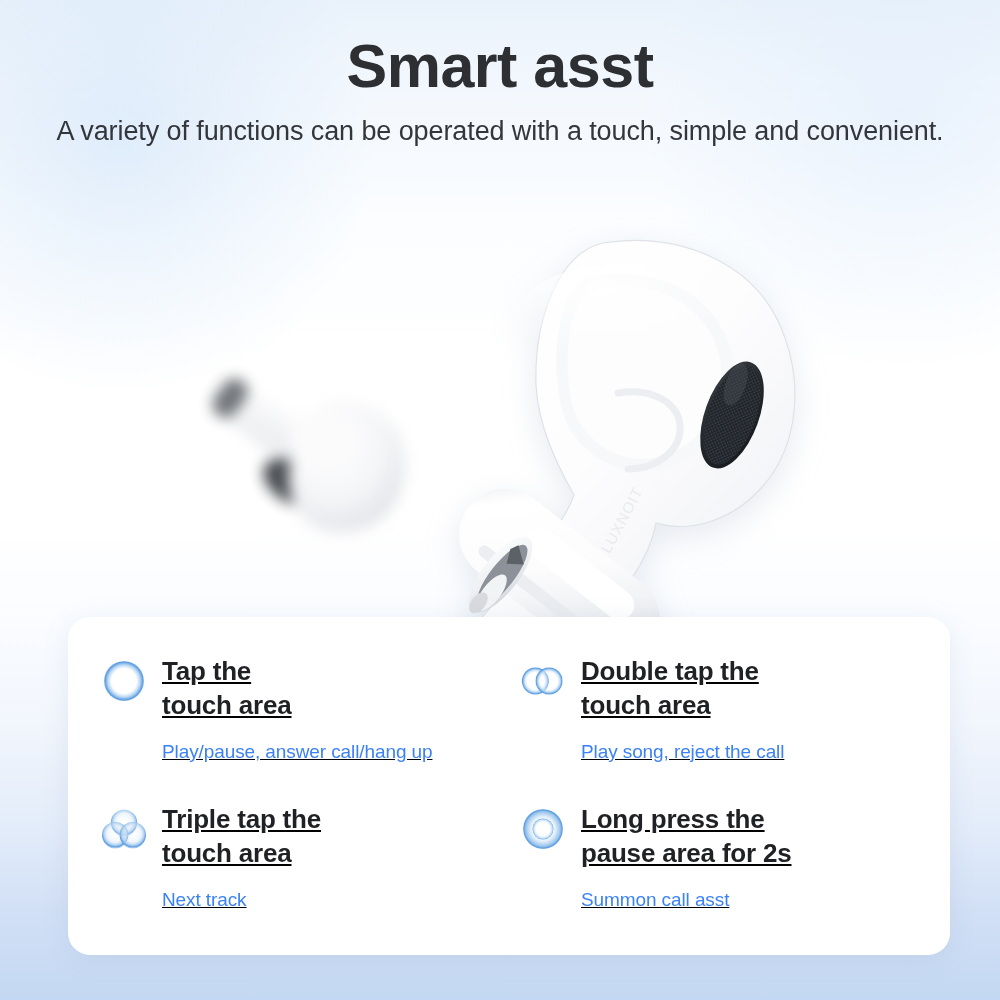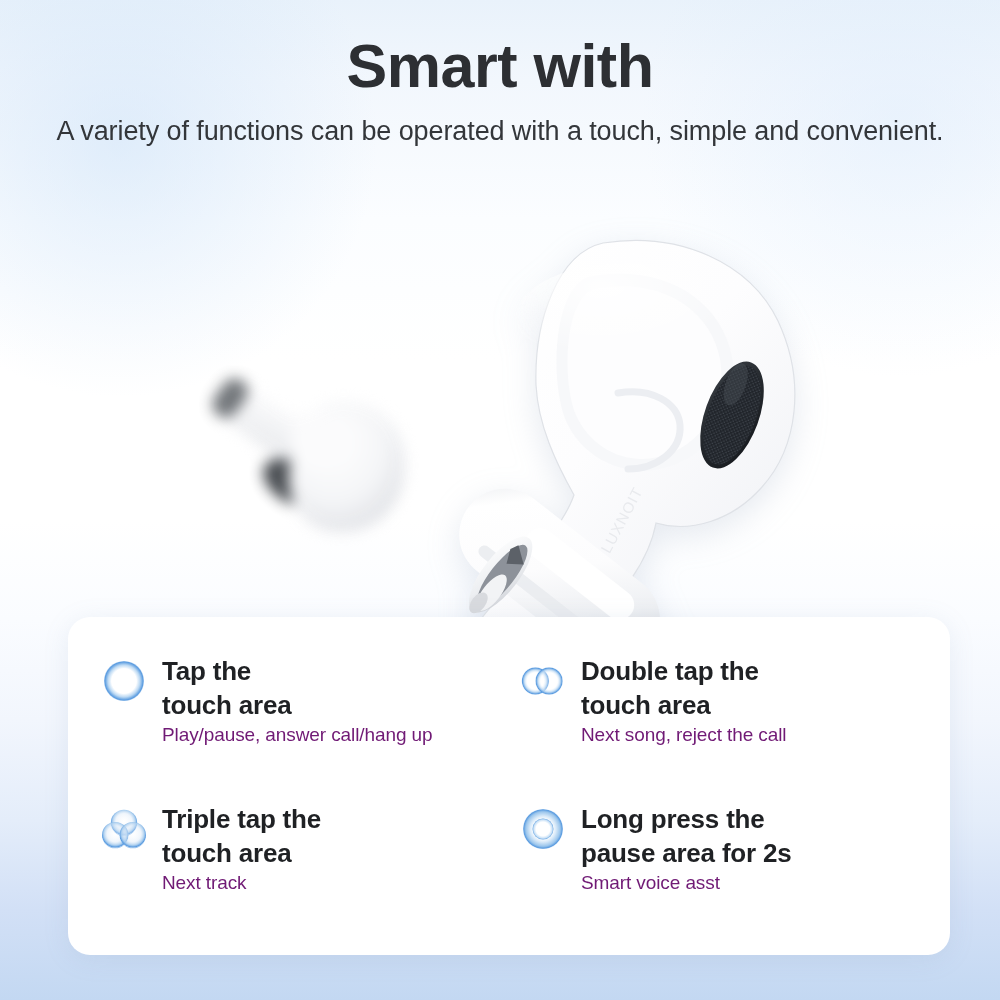--- a/index.html
+++ b/index.html
@@ -118,55 +118,56 @@
     grid-template-rows: 1fr 1fr;
     column-gap: 24px;
     row-gap: 24px;
     height: 100%;
   }
 
   .feature {
     display: flex;
     align-items: flex-start;
     gap: 16px;
+    text-decoration: underline;
   }
   .feature-icon {
     flex: 0 0 auto;
     width: 44px;
     height: 44px;
     margin-top: 4px;
   }
   .feature-body { flex: 1 1 auto; min-width: 0; }
   .feature-title {
     font-size: 26px;
     font-weight: bold;
     color: #1f2124;
     line-height: 1.30;
     letter-spacing: -0.2px;
     white-space: pre-line;
   }
   .feature-desc {
-    margin-top: 0;
+    margin-top: 17px;
     font-size: 19px;
-    color: #701a75;
+    color: #3b82f6;
     line-height: 1.25;
     font-weight: normal;
     letter-spacing: -0.1px;
   }
 </style>
 </head>
 <body>
 
 <div id="stage">
 
   <div id="bg-tint-left"></div>
   <div id="bg-tint-right"></div>
 
   <div id="header">
-    <div id="page-title">Smart with</div>
+    <div id="page-title">Smart asst</div>
     <div id="page-subtitle">A variety of functions can be operated with a touch, simple and convenient.</div>
   </div>
 
   <div id="artwork">
 
     <svg id="earbud-back" viewBox="0 0 300 290">
       <defs>
         <linearGradient id="backStem" x1="0" y1="0" x2="1" y2="1">
           <stop offset="0%" stop-color="#fdfdfe"></stop>
           <stop offset="45%" stop-color="#f1f2f4"></stop>
@@ -313,21 +314,21 @@
               <stop offset="95%" stop-color="#5b9ce0"></stop>
               <stop offset="100%" stop-color="#5b9ce0" stop-opacity=".55"></stop>
             </radialGradient>
           </defs>
           <circle cx="19" cy="22" r="18" fill="url(#ring2)"></circle>
           <circle cx="37" cy="22" r="18" fill="url(#ring2)"></circle>
         </svg>
         <div class="feature-body">
           <div class="feature-title">Double tap the
 touch area</div>
-          <div class="feature-desc">Next song, reject the call</div>
+          <div class="feature-desc">Play song, reject the call</div>
         </div>
       </div>
 
       <div class="feature">
         <svg class="feature-icon" viewBox="0 0 50 48">
           <defs>
             <radialGradient id="ring3" cx="50%" cy="45%" r="52%">
               <stop offset="0%" stop-color="#ffffff" stop-opacity=".22"></stop>
               <stop offset="58%" stop-color="#ddeaf8" stop-opacity=".45"></stop>
               <stop offset="82%" stop-color="#a9cdee" stop-opacity=".9"></stop>
@@ -363,20 +364,20 @@
               <stop offset="88%" stop-color="#c8e0f6"></stop>
               <stop offset="100%" stop-color="#6ba7e3"></stop>
             </radialGradient>
           </defs>
           <circle cx="22" cy="22" r="20" fill="url(#ring4o)"></circle>
           <circle cx="22" cy="22" r="10.5" fill="url(#ring4i)"></circle>
         </svg>
         <div class="feature-body">
           <div class="feature-title">Long press the
 pause area for 2s</div>
-          <div class="feature-desc">Smart voice asst</div>
+          <div class="feature-desc">Summon call asst</div>
         </div>
       </div>
 
     </div>
   </div>
 
 </div>
 
 </body></html>

